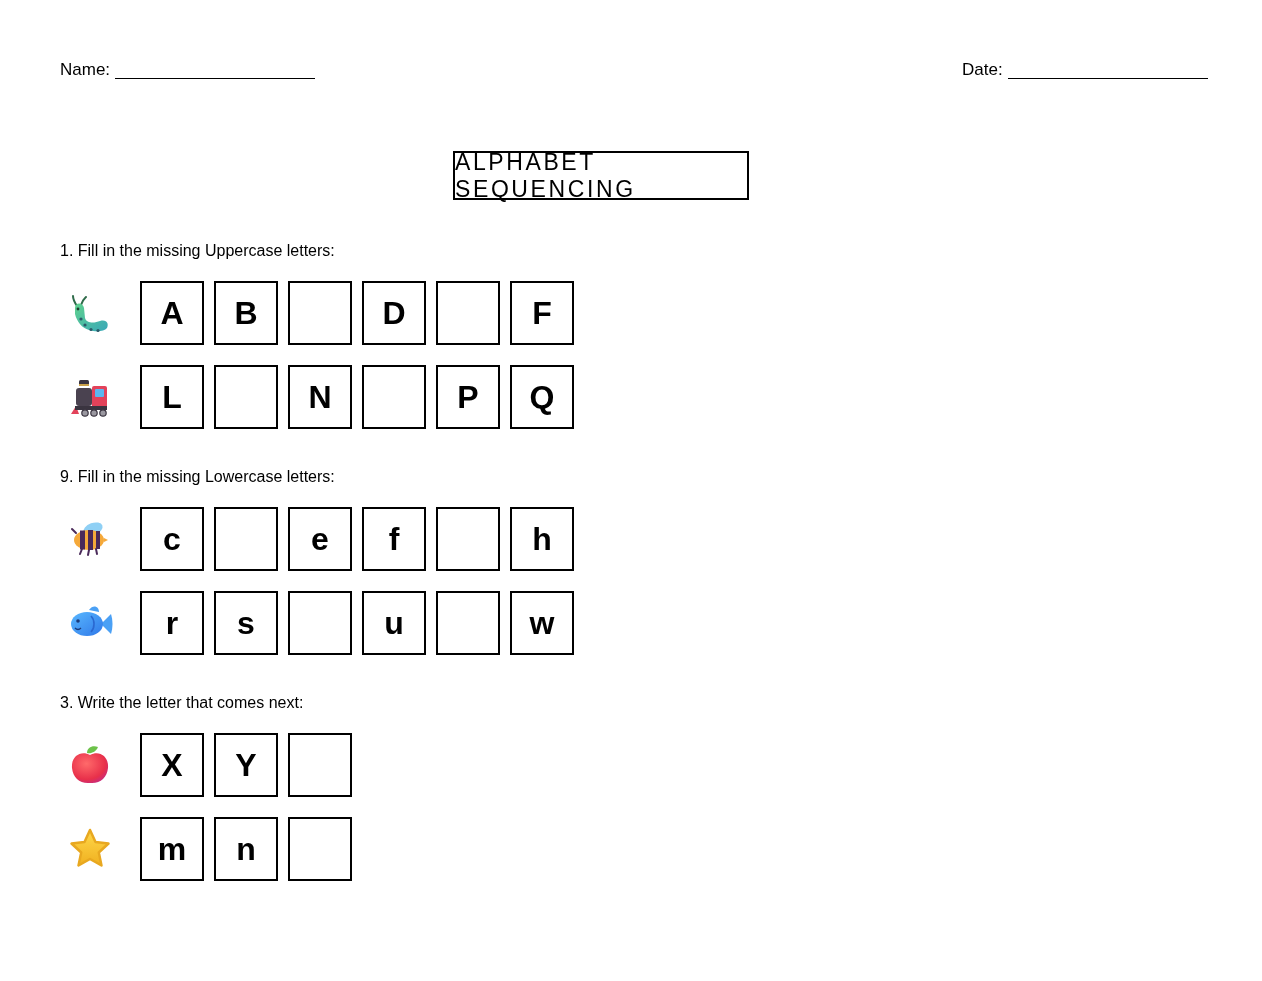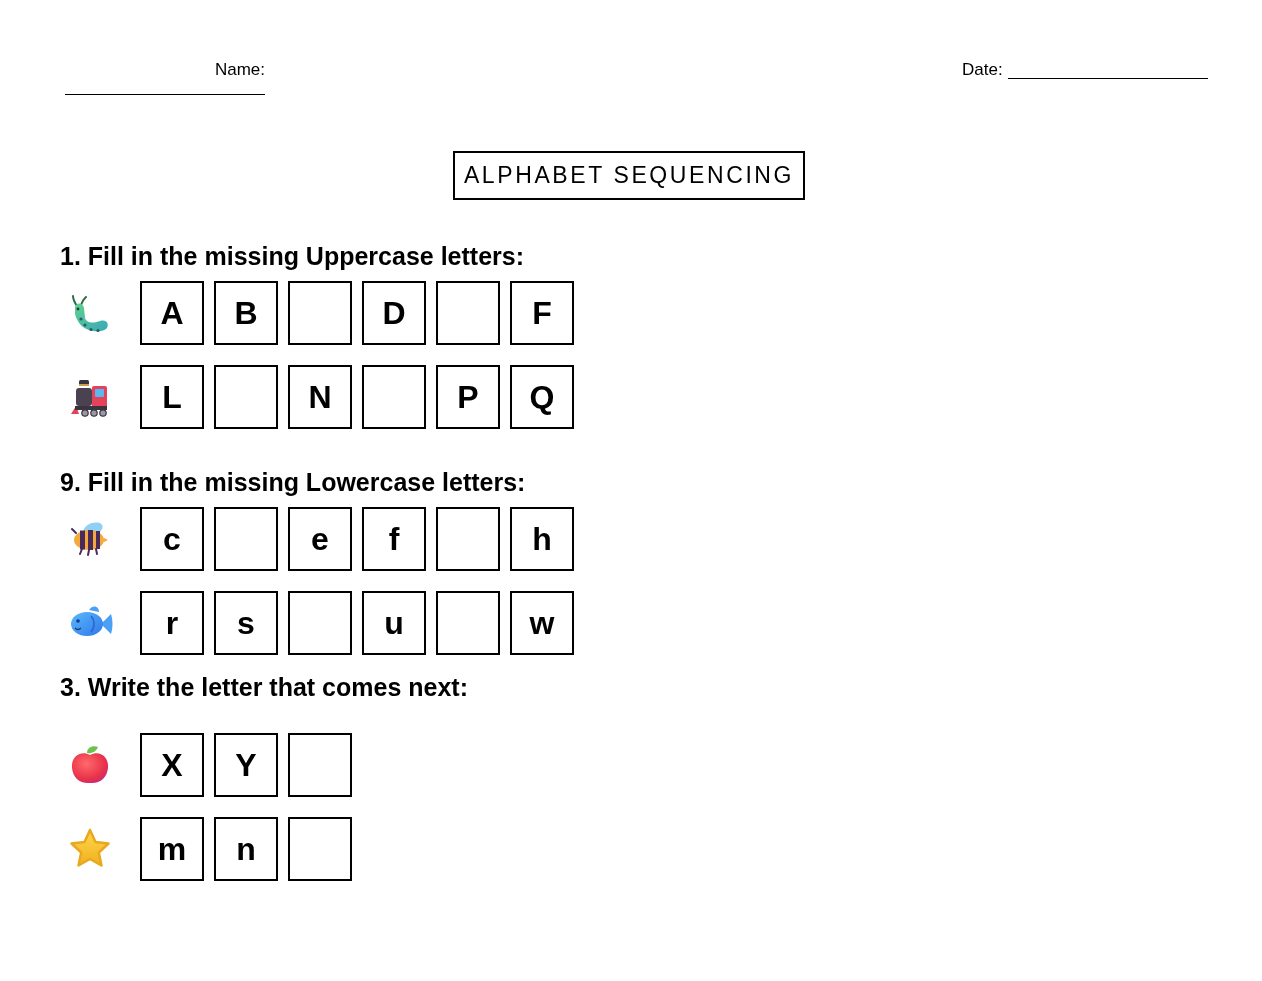--- a/index.html
+++ b/index.html
@@ -23,43 +23,43 @@
       align-items: flex-end;
     }
     .field .line {
       display: inline-block;
       width: 200px;
       border-bottom: 1.5px solid #000;
       margin-left: 5px;
       height: 14px;
       margin-bottom: 1px;
     }
-    #name-field { left: 60px; flex-direction: column; }
+    #name-field { left: 60px; }
     #date-field { left: 954px; margin-left: 8px; }
 
     .title-box {
       position: absolute;
       left: 453px;
       top: 151px;
-      width: 352px;
+      width: 296px;
       height: 49px;
       border: 2px solid #000;
       display: flex;
       align-items: center;
       justify-content: center;
       font-size: 23px;
       letter-spacing: 2.6px;
       box-sizing: border-box;
     }
 
     .section-heading {
       position: absolute;
       left: 60px;
-      font-size: 25px;
-      font-weight: bold;
+      font-size: 16px;
+      font-weight: normal;
     }
 
     .row {
       position: absolute;
       left: 60px;
       height: 64px;
       display: flex;
       align-items: center;
     }
     .row .icon {
@@ -195,21 +195,21 @@
     </svg>
   </div>
   <div class="box">r</div>
   <div class="box">s</div>
   <div class="box"></div>
   <div class="box">u</div>
   <div class="box"></div>
   <div class="box">w</div>
 </div>
 
-<div class="section-heading" style="top:673px;">3. Write the letter that comes next:</div>
+<div class="section-heading" style="top:694px;">3. Write the letter that comes next:</div>
 
 <div class="row" style="top:733px;">
   <div class="icon">
     <svg width="46" height="46" viewBox="0 0 46 46">
       <defs>
         <radialGradient id="apple" cx="0.4" cy="0.35" r="0.75">
           <stop offset="0" stop-color="#ff6a6a"></stop>
           <stop offset="0.7" stop-color="#e8304a"></stop>
           <stop offset="1" stop-color="#c02a8a"></stop>
         </radialGradient>

